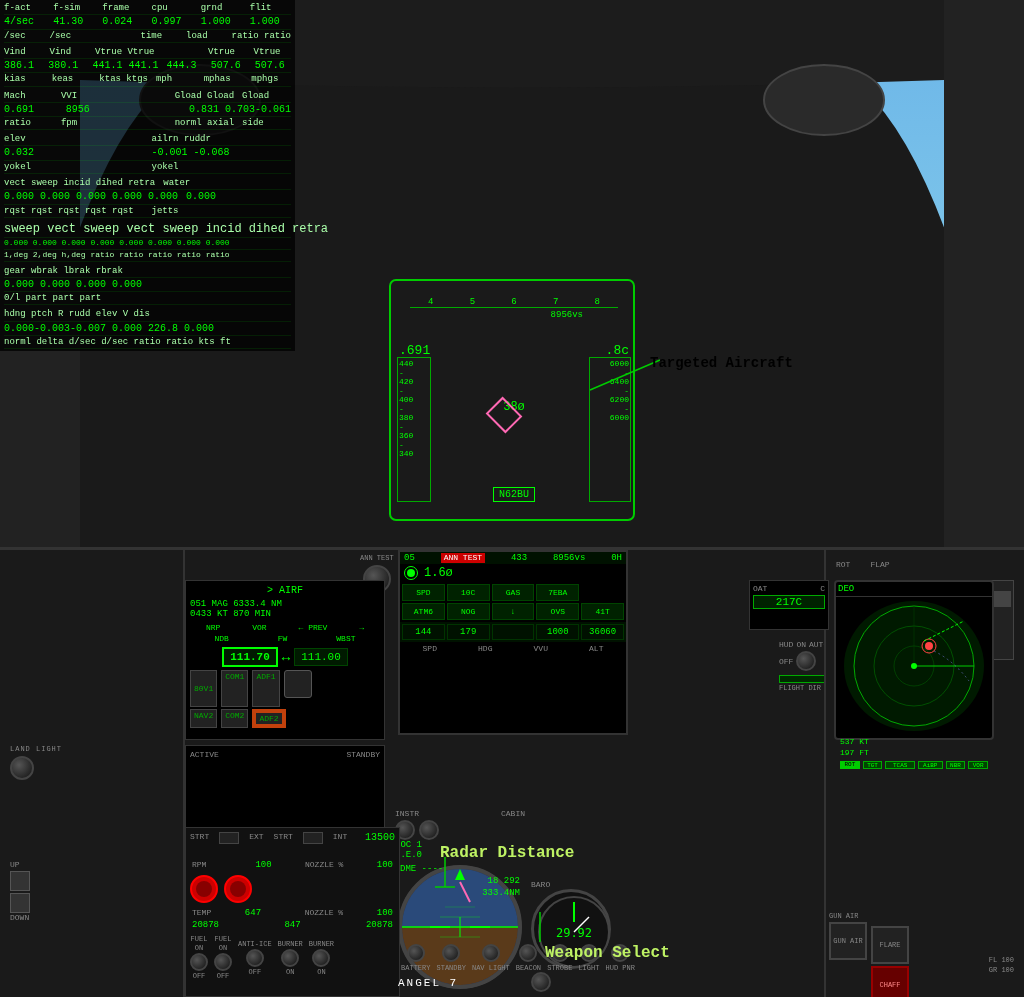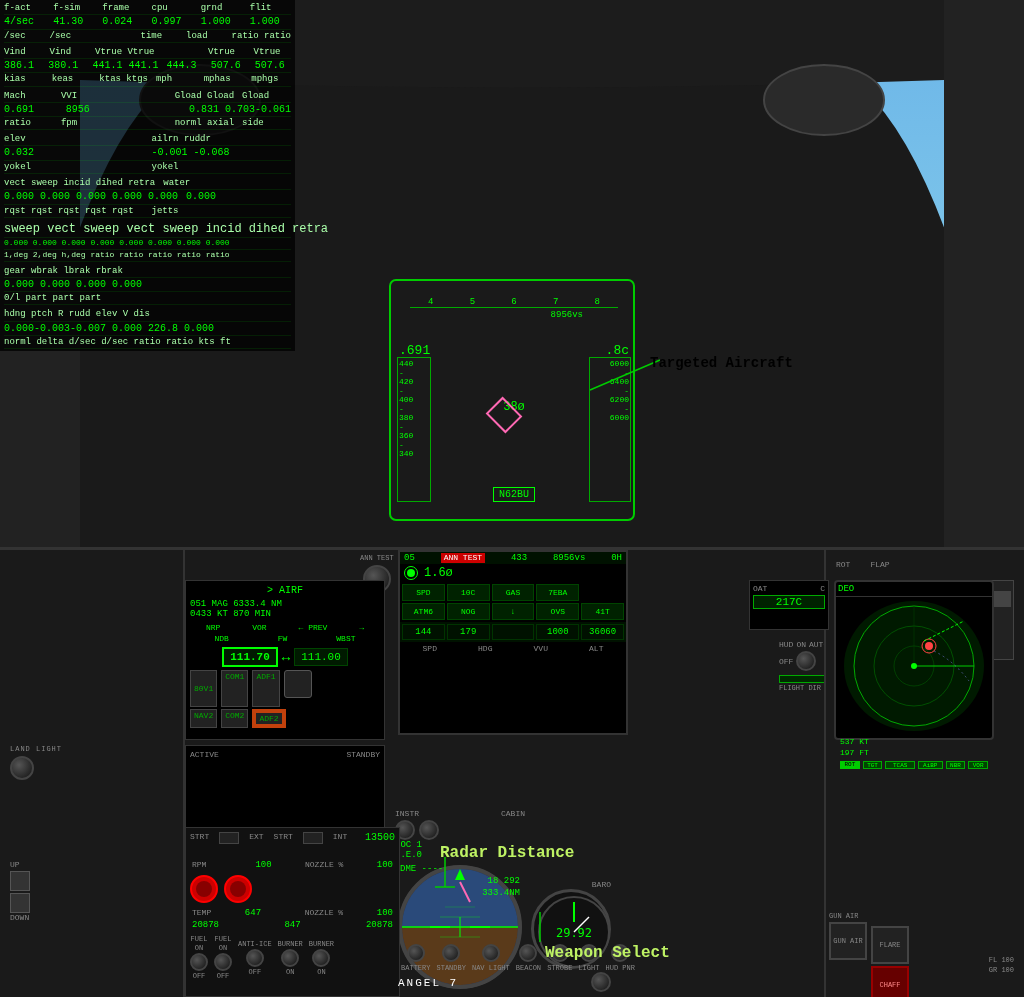--- a/index.html
+++ b/index.html
@@ -780,21 +780,21 @@
 
           <circle cx="65" cy="65" r="60" fill="none" stroke="#444" stroke-width="4"></circle>
         </svg>
         
         <div style="position:absolute;top:2px;left:5px;color:#00ff00;font-size:9px;">DME ----</div>
         <div style="position:absolute;top:14px;right:5px;color:#00ff00;font-size:9px;">18 292</div>
         <div style="position:absolute;top:26px;right:5px;color:#00ff00;font-size:9px;">333.4NM</div>
       </div>
     </div>
 
-    <div style="display:flex;flex-direction:column;align-items:flex-end;">
+    <div style="display:flex;flex-direction:column;align-items:flex-start;">
       <span style="color:#888;font-size:8px;">BARO</span>
       <div style="width:80px;height:80px;border-radius:50%;border:3px solid #444;background:#111;position:relative;">
         <svg width="80" height="80" viewBox="0 0 80 80">
           <circle cx="40" cy="40" r="35" fill="#111" stroke="#444" stroke-width="2"></circle>
           <text x="40" y="45" text-anchor="middle" fill="#00ff00" font-size="12" font-family="monospace">29.92</text>
           <line x1="40" y1="10" x2="40" y2="30" stroke="#00ff00" stroke-width="2"></line>
           <line x1="40" y1="40" x2="55" y2="25" stroke="#fff" stroke-width="1.5"></line>
         </svg>
       </div>
       <div class="knob" style="width:20px;height:20px;margin-top:3px;"></div>

